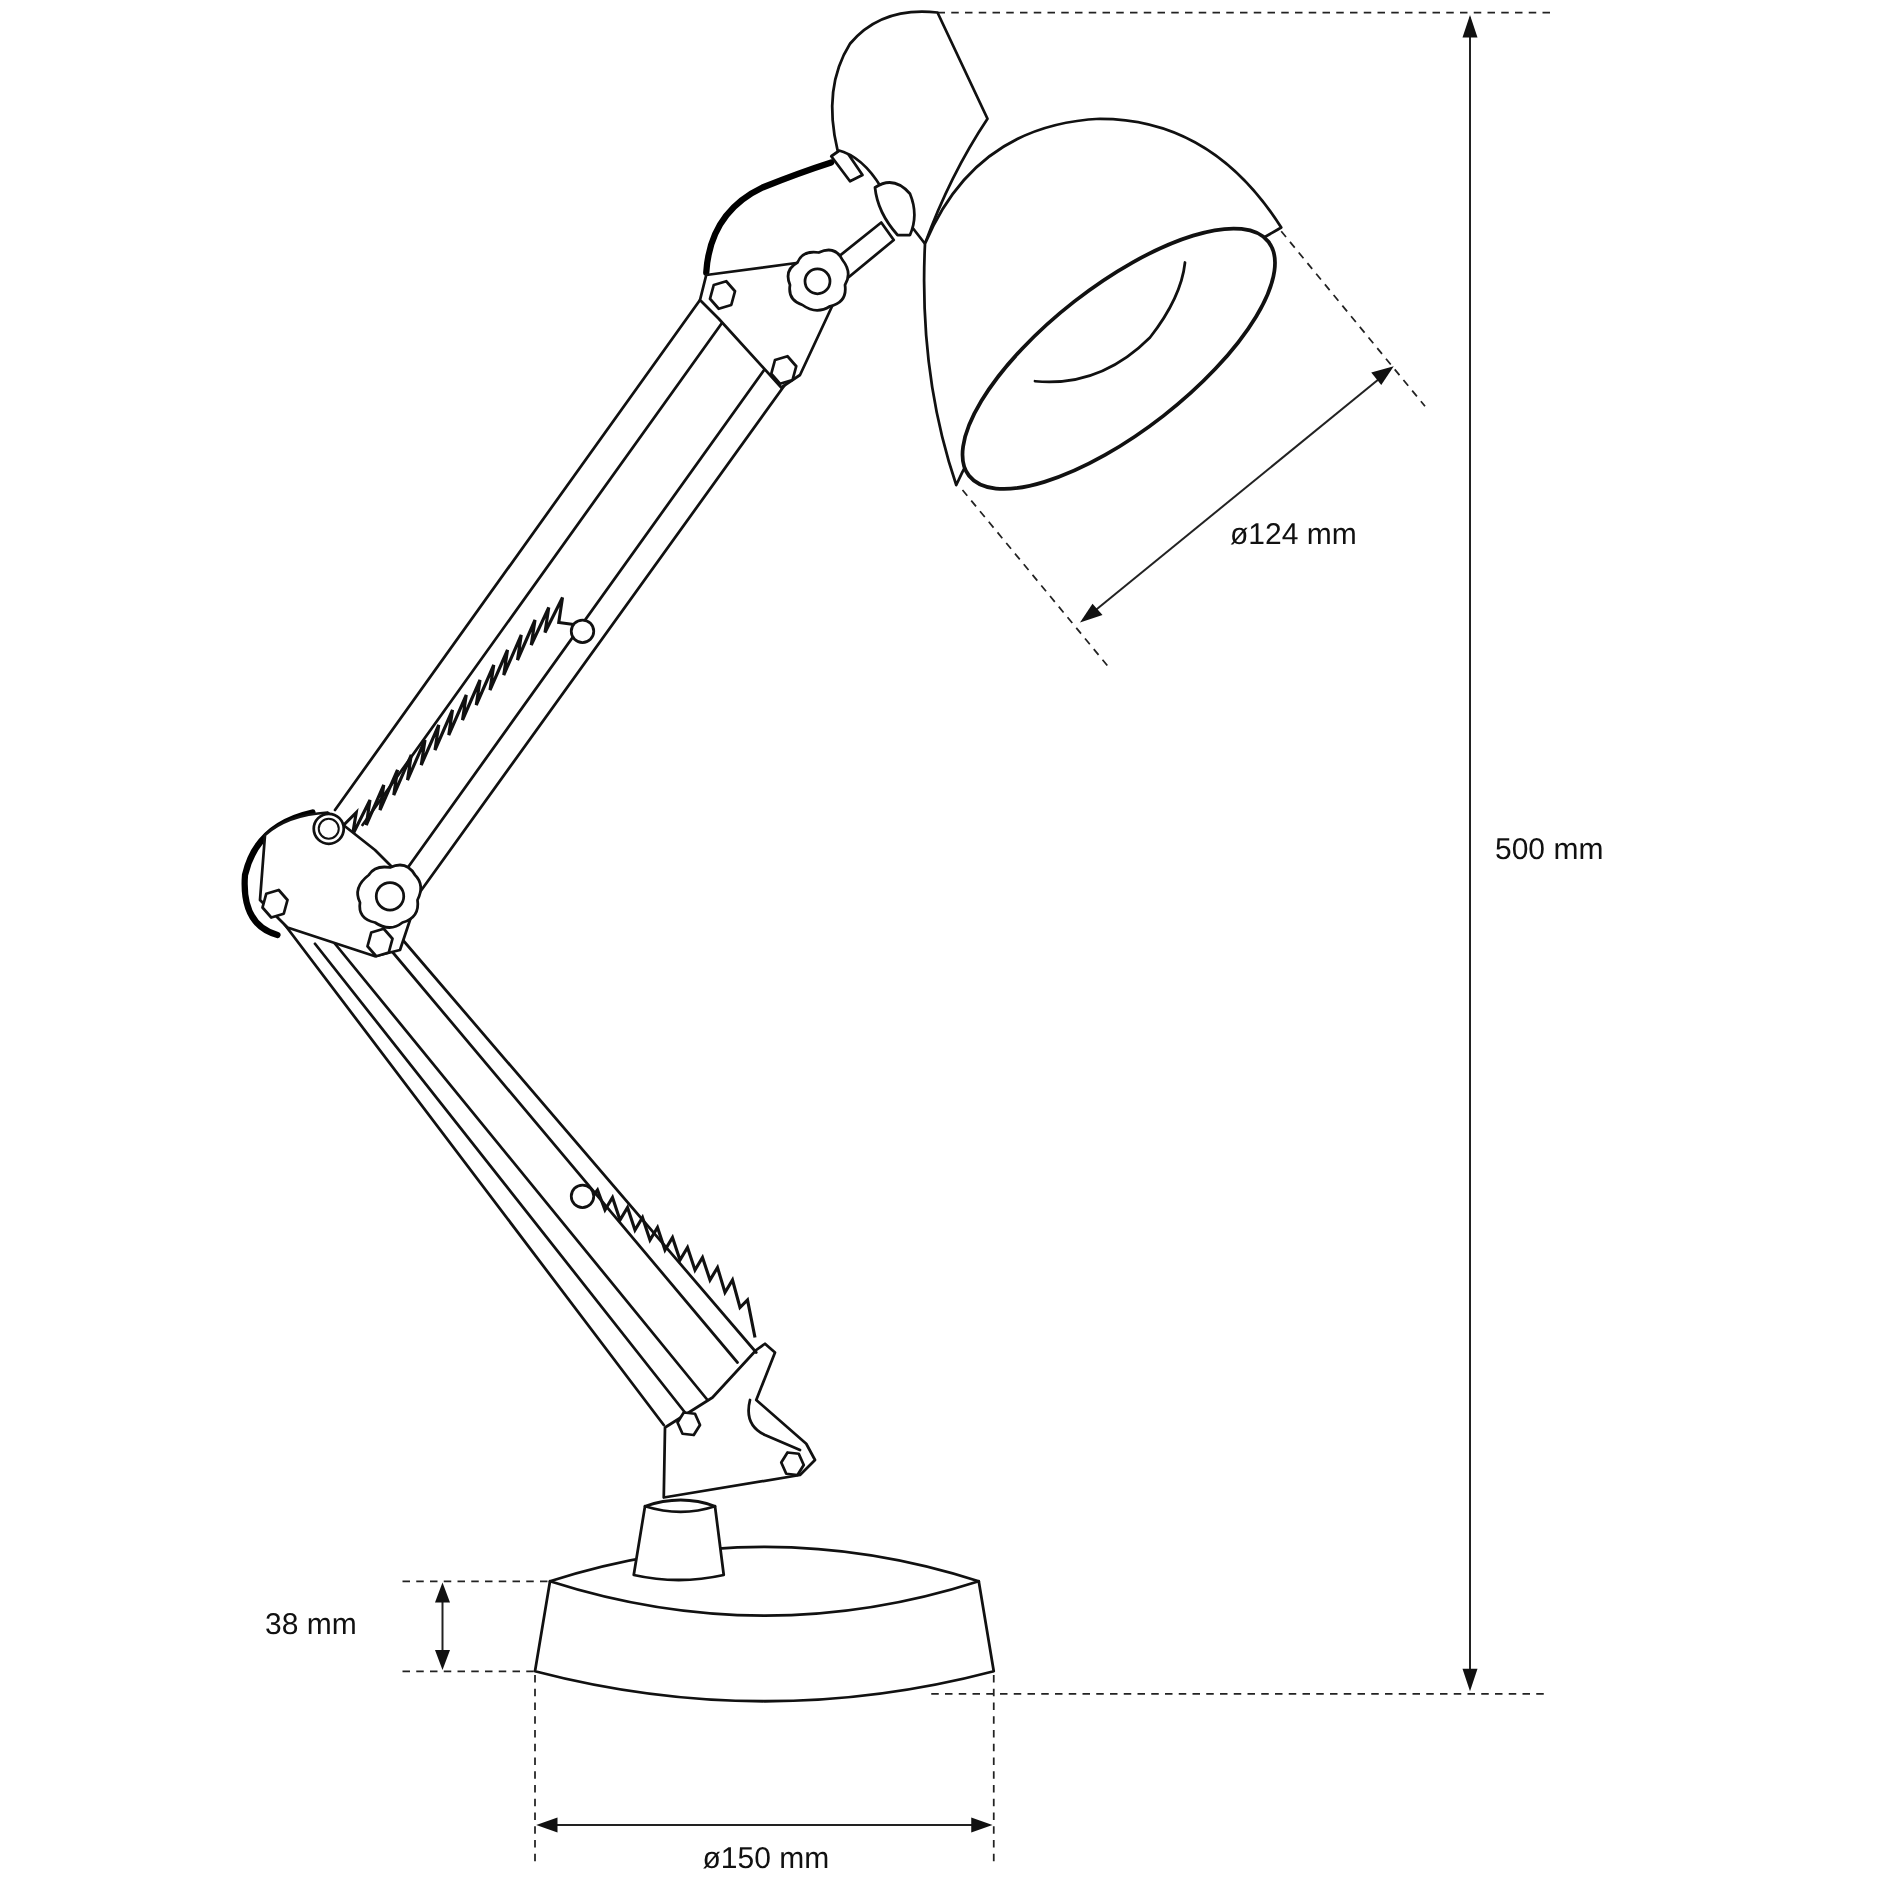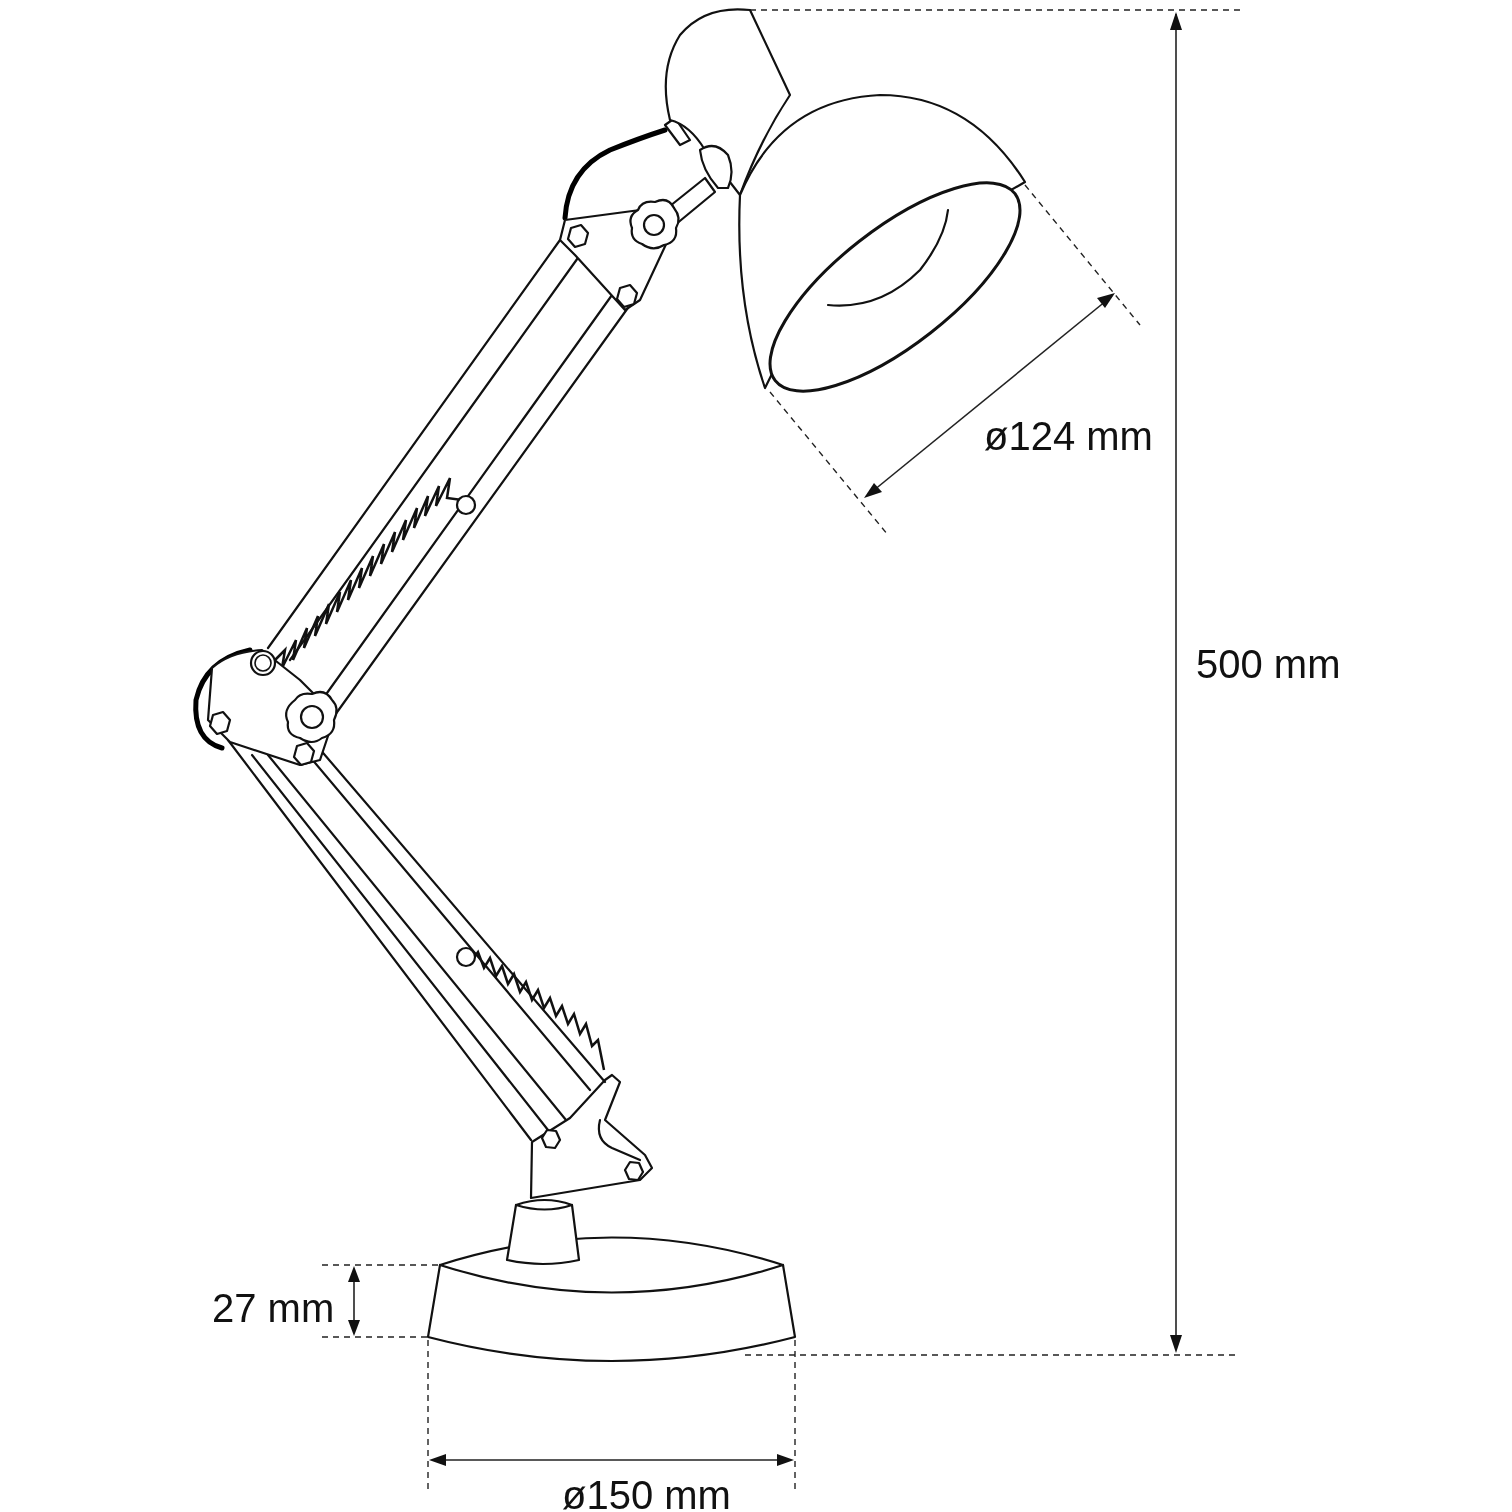--- a/index.html
+++ b/index.html
@@ -1,18 +1,18 @@
 <!DOCTYPE html>
 <html><head>
 <meta charset="utf-8">
 <style>
   html, body { margin:0; padding:0; background:#ffffff; }
   body { width:1512px; height:1512px; position:relative; overflow:hidden; font-family:"Liberation Sans", sans-serif; }
   #diagram { position:absolute; left:0; top:0; width:1512px; height:1512px; }
-  .label { position:absolute; font-family:"Liberation Sans", sans-serif; font-size:40px; color:#111111; white-space:nowrap; line-height:1; }
+  .label { position:absolute; font-family:"Liberation Sans", sans-serif; font-size:24px; color:#111111; white-space:nowrap; line-height:1; }
   .ln { fill:none; stroke:#111; stroke-width:2.2; stroke-linejoin:round; stroke-linecap:round; }
   .thin { fill:none; stroke:#111; stroke-width:1.6; }
   .thick { fill:none; stroke:#000; stroke-width:5; stroke-linecap:round; }
   .fillw { fill:#fff; stroke:#111; stroke-width:2.2; stroke-linejoin:round; }
   .dash { fill:none; stroke:#222; stroke-width:1.4; stroke-dasharray:6 5; }
   .dim { fill:none; stroke:#222; stroke-width:1.6; }
 </style>
 </head>
 <body>
 
@@ -124,15 +124,15 @@
 
     <ellipse class="fillw" cx="895" cy="287" rx="152" ry="58" transform="rotate(-38 895 287)" style="stroke-width:3"></ellipse>
 
     <path class="ln" d="M828,305 Q880,310 920,270 Q945,238 948,210"></path>
 
     <path class="fillw" d="M700,150 Q715,140 728,155 Q735,172 728,188 L718,188 Q702,170 700,150 Z"></path>
   </g>
 </svg>
 
 <div class="label" style="left:984px; top:416px;">ø124 mm</div>
-<div class="label" style="left:1196px; top:644px;text-align:center;">500 mm</div>
-<div class="label" style="left:212px; top:1288px;">27 mm</div>
+<div class="label" style="left:1196px; top:668px;text-align:center;">500 mm</div>
+<div class="label" style="left:212px; top:1288px;">38 mm</div>
 <div class="label" style="left:562px; top:1475px;">ø150 mm</div>
 
 </body></html>

